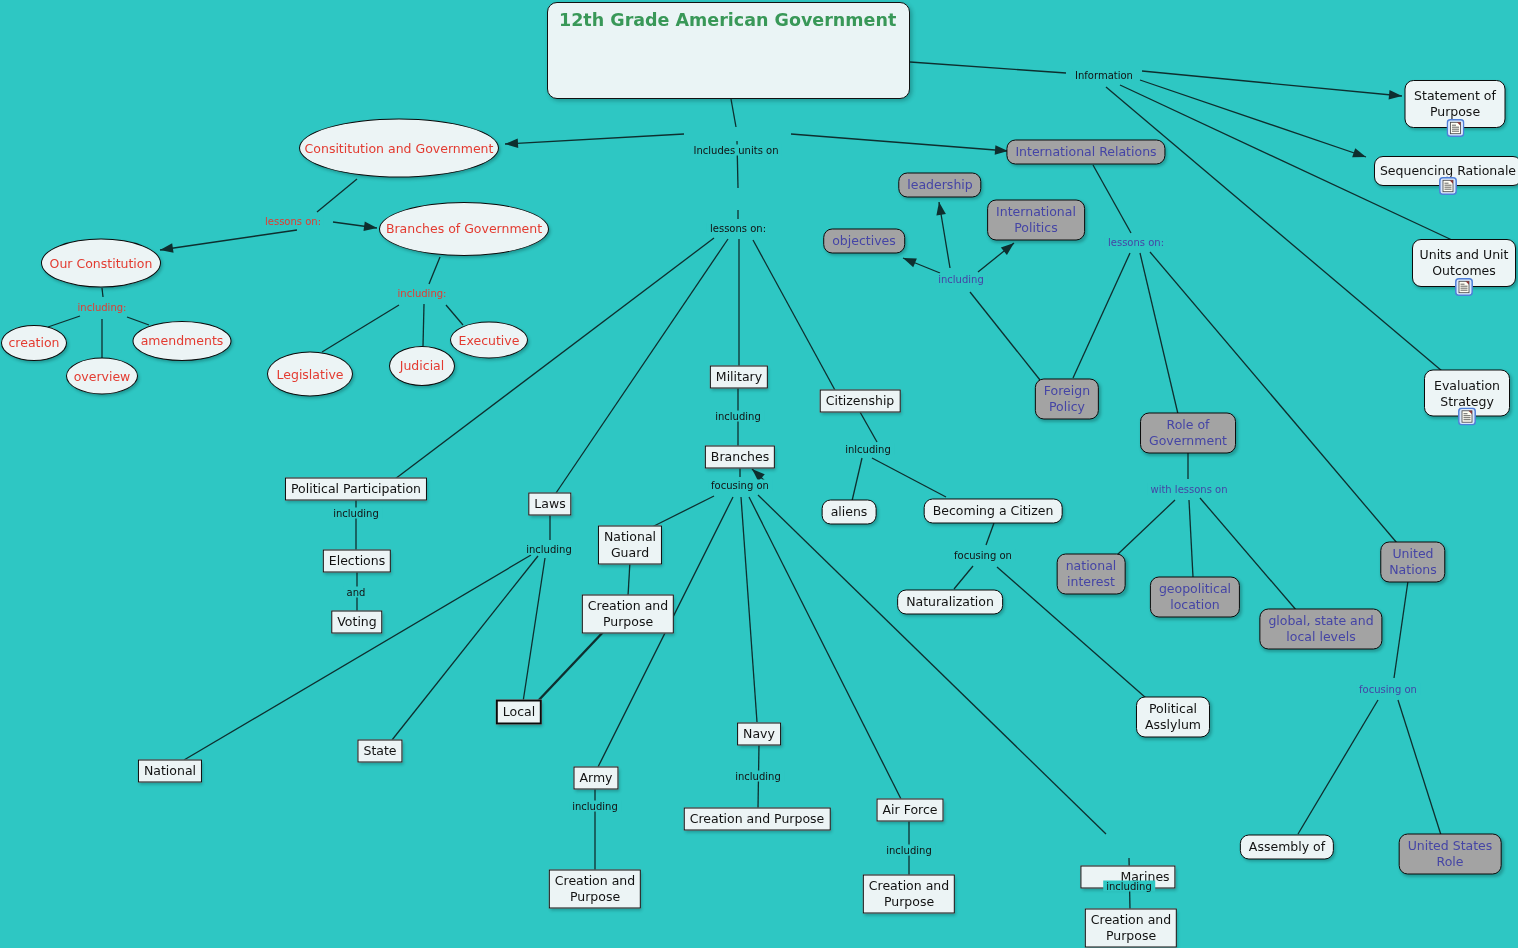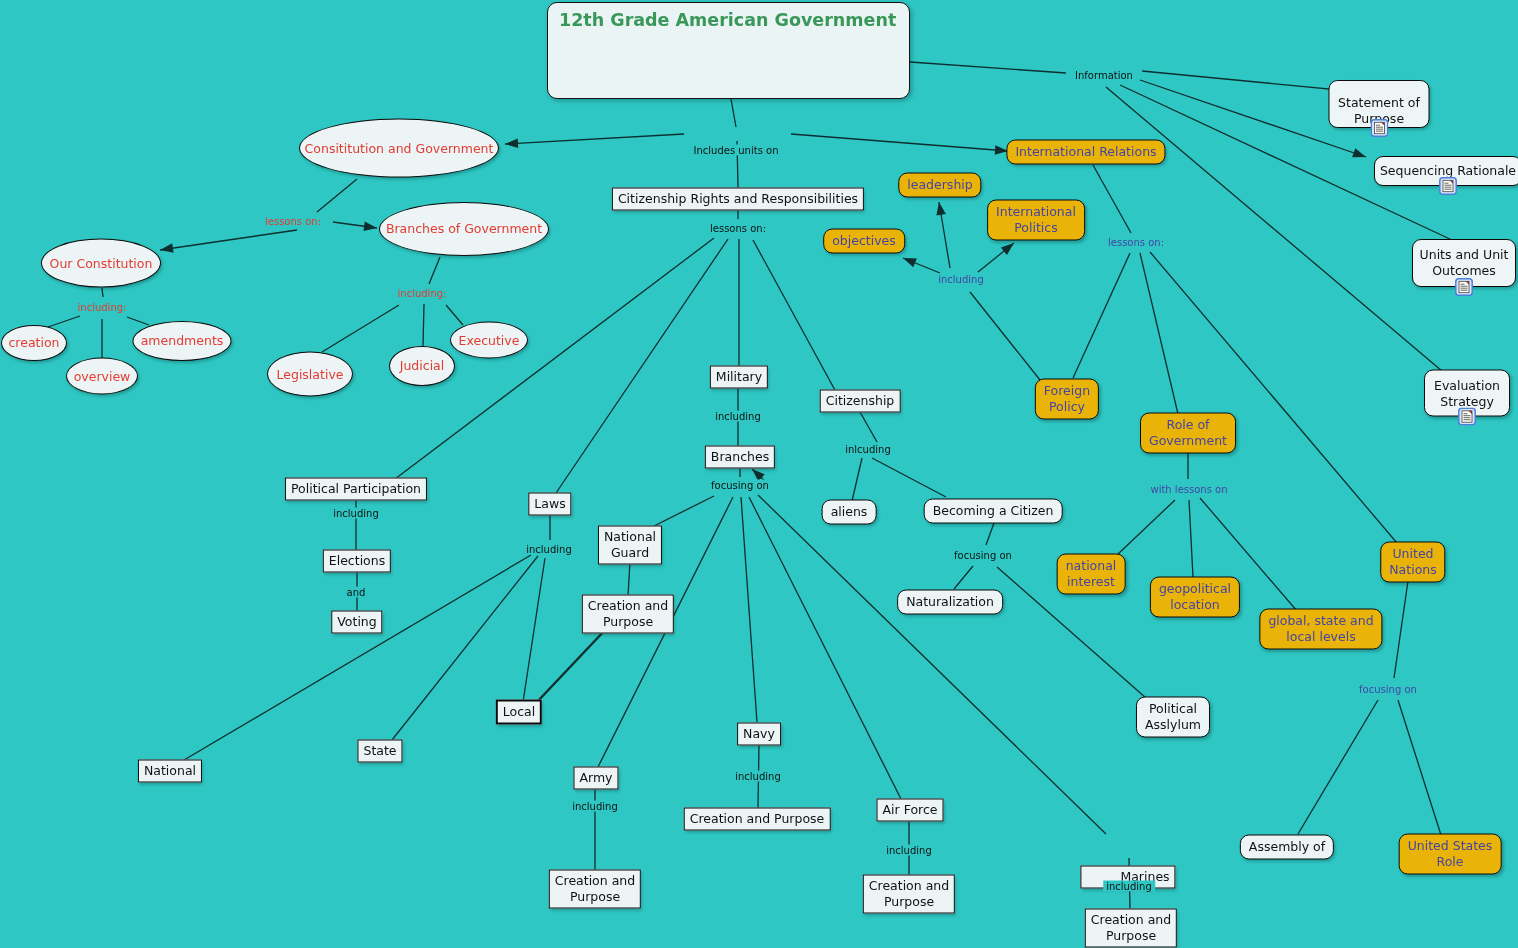--- a/index.html
+++ b/index.html
@@ -31,21 +31,21 @@
     border:1px solid #0b0b0b;
     background:#ecf4f5;
     padding:2px 5px 3px;
   }
   .round{
     border:1px solid #0b0b0b;
     border-radius:9px;
     background:#ecf4f5;
     padding:3px 8px 4px;
   }
-  .blue-bg{background:#eab308;}
+  .blue-bg{background:#a3a3a3;}
   .info{
     border:1.3px solid #0b0b0b;
     border-radius:9px;
     background:#edf5f6;
     display:flex;flex-direction:column;align-items:center;justify-content:center;
   }
   .thick{border-width:2px;}
   .c-red{color:#e33b31;}
   .c-blue{color:#4545a5;}
   .c-black{color:#121212;}
@@ -163,21 +163,20 @@
   <div id="title-node" style="left: 547px; top: 2px; width: 363px; height: 97px; color: rgb(57, 152, 88);">12th Grade American Government</div>
 <div class="node ellipse c-red" style="left: 399px; top: 148px; width: 198px; height: 57px;"><span>Consititution and Government</span></div>
     <div class="node ellipse c-red" style="left: 464px; top: 229px; width: 168px; height: 52px;"><span>Branches of Government</span></div>
     <div class="node ellipse c-red" style="left: 101px; top: 263px; width: 118px; height: 47px;"><span>Our Constitution</span></div>
     <div class="node ellipse c-red" style="left: 34px; top: 343px; width: 64px; height: 34px;"><span>creation</span></div>
     <div class="node ellipse c-red" style="left: 102px; top: 376px; width: 70px; height: 35px;"><span>overview</span></div>
     <div class="node ellipse c-red" style="left: 182px; top: 341px; width: 97px; height: 38px;"><span>amendments</span></div>
     <div class="node ellipse c-red" style="left: 310px; top: 374px; width: 84px; height: 43px;"><span>Legislative</span></div>
     <div class="node ellipse c-red" style="left: 422px; top: 366px; width: 64px; height: 38px;"><span>Judicial</span></div>
     <div class="node ellipse c-red" style="left: 489px; top: 340px; width: 76px; height: 35px;"><span>Executive</span></div>
-    <div class="node rect c-black" style="left: 738px; top: 199px;"><span>Citizenship Rights and Responsibilities</span></div>
     <div class="node rect c-black" style="left: 739px; top: 377px;"><span>Military</span></div>
     <div class="node rect c-black" style="left: 740px; top: 457px;"><span>Branches</span></div>
     <div class="node rect c-black" style="left: 860px; top: 401px;"><span>Citizenship</span></div>
     <div class="node rect c-black" style="left: 356px; top: 489px;"><span>Political Participation</span></div>
     <div class="node rect c-black" style="left: 357px; top: 561px;"><span>Elections</span></div>
     <div class="node rect c-black" style="left: 357px; top: 622px;"><span>Voting</span></div>
     <div class="node rect c-black" style="left: 550px; top: 504px;"><span>Laws</span></div>
     <div class="node rect c-black" style="left: 630px; top: 545px;"><span>National
 Guard</span></div>
     <div class="node rect c-black" style="left: 628px; top: 614px;"><span>Creation and
@@ -214,21 +213,21 @@
     <div class="node round blue-bg c-blue" style="left: 1091px; top: 574px;"><span>national
 interest</span></div>
     <div class="node round blue-bg c-blue" style="left: 1195px; top: 597px;"><span>geopolitical
 location</span></div>
     <div class="node round blue-bg c-blue" style="left: 1321px; top: 629px;"><span>global, state and
 local levels</span></div>
     <div class="node round blue-bg c-blue" style="left: 1413px; top: 562px;"><span>United
 Nations</span></div>
     <div class="node round blue-bg c-blue" style="left: 1450px; top: 854px;"><span>United States
 Role</span></div>
-    <div class="node info c-black" style="left: 1379px; top: 104px; width: 99px; height: 46px; justify-content: flex-end;"><span>Statement of
+    <div class="node info c-black" style="left: 1455px; top: 104px; width: 99px; height: 46px;"><span>Statement of
 Purpose</span><span class="doc-icon"><svg width="18" height="18" viewBox="0 0 18 18">
           <rect x="0.8" y="0.8" width="16.4" height="16.4" rx="3" fill="#d9e7fb" stroke="#4f7fd9" stroke-width="1.5"></rect>
           <rect x="4" y="3.3" width="10" height="11.4" fill="#fffef4" stroke="#444" stroke-width="0.8"></rect>
           <path d="M10.5 3.3 h3.5 v3.5 z" fill="#8b3535"></path>
           <path d="M5.5 6.2 h4 M5.5 8.2 h7 M5.5 10.2 h7 M5.5 12.2 h7" stroke="#555" stroke-width="0.9"></path>
         </svg></span></div>
     <div class="node info c-black" style="left: 1432px; top: 171px; width: 146px; height: 28px; margin-left: 16px;"><span>Sequencing Rationale</span><span class="doc-icon"><svg width="18" height="18" viewBox="0 0 18 18">
           <rect x="0.8" y="0.8" width="16.4" height="16.4" rx="3" fill="#d9e7fb" stroke="#4f7fd9" stroke-width="1.5"></rect>
           <rect x="4" y="3.3" width="10" height="11.4" fill="#fffef4" stroke="#444" stroke-width="0.8"></rect>
           <path d="M10.5 3.3 h3.5 v3.5 z" fill="#8b3535"></path>

